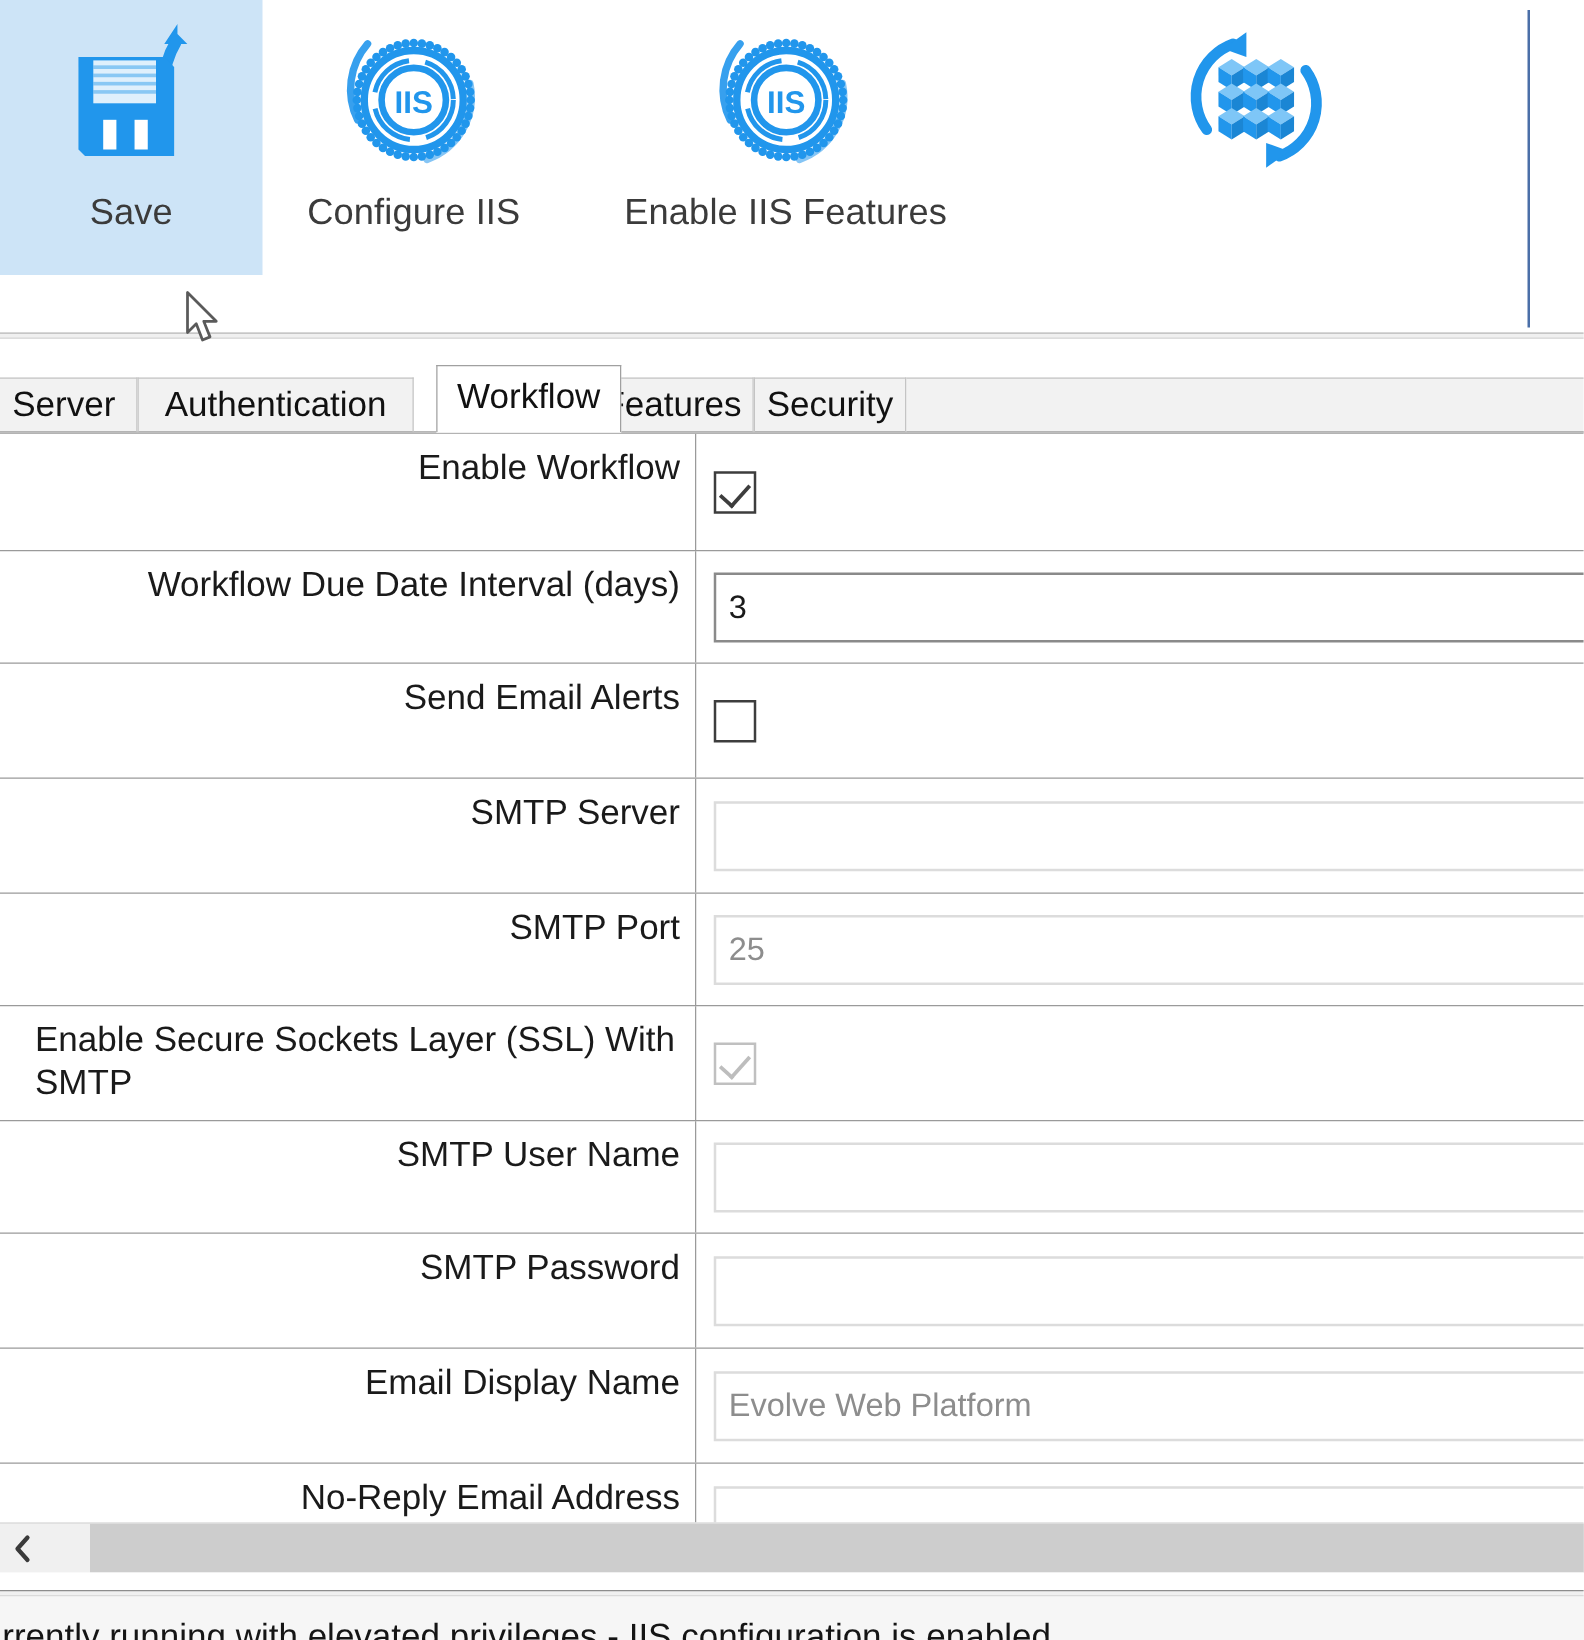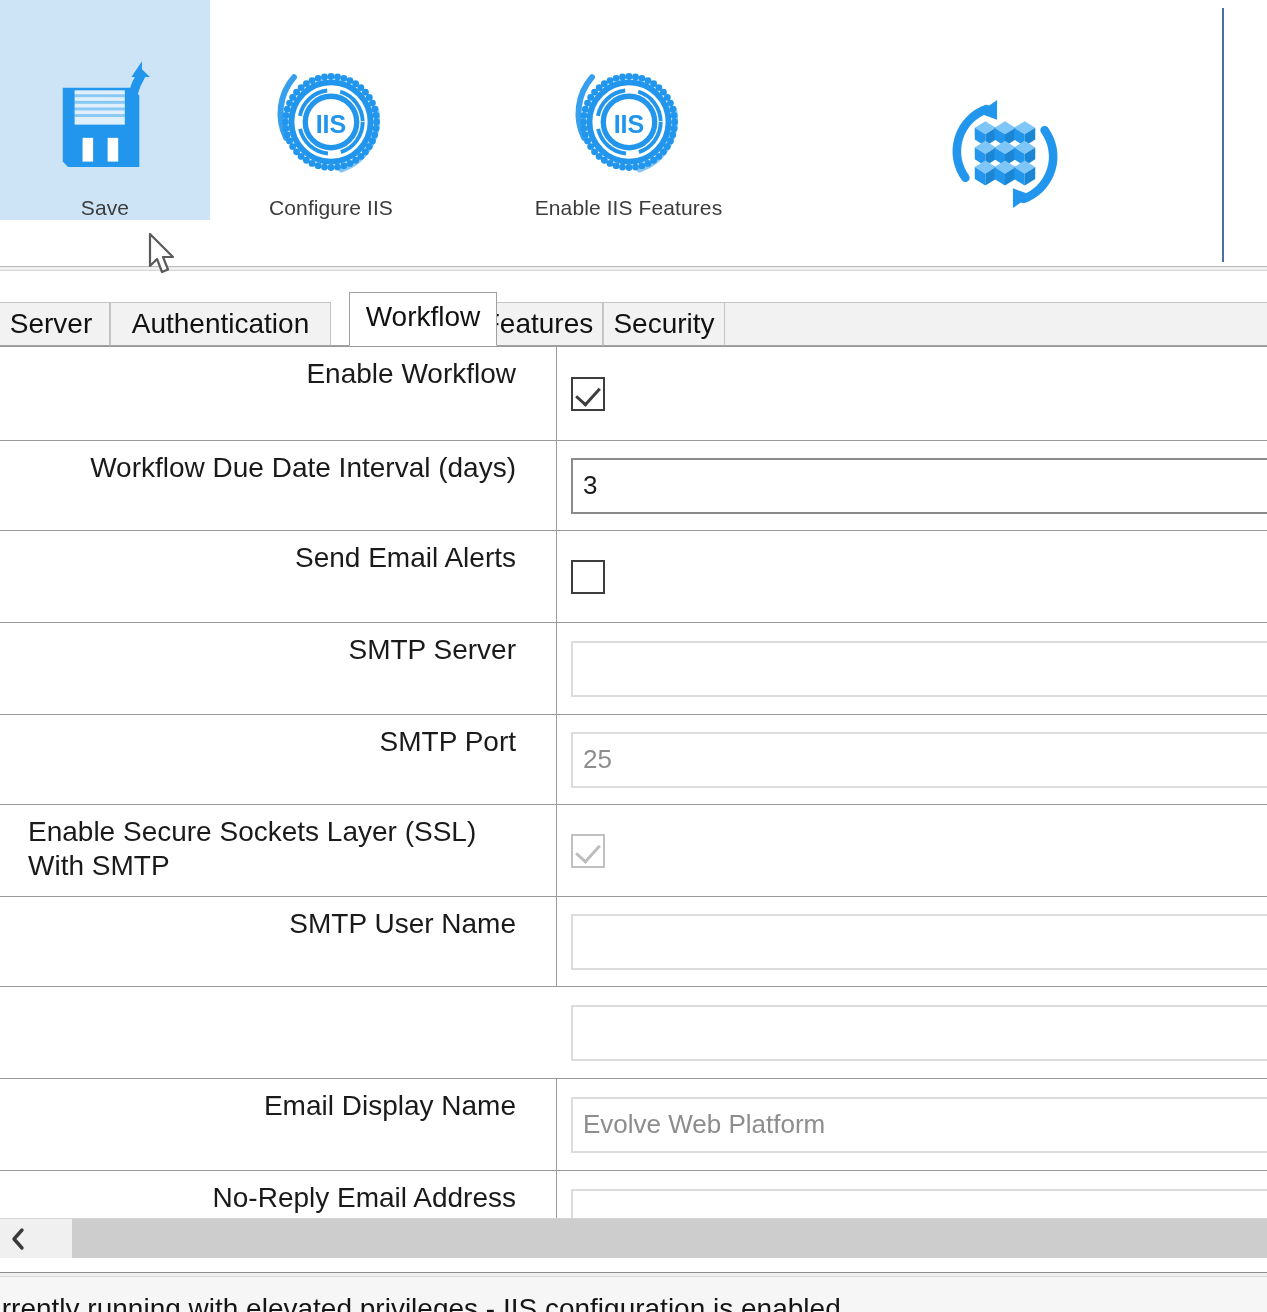--- a/index.html
+++ b/index.html
@@ -31,34 +31,34 @@
     height: 262px;
   }
   .rb-btn {
     position: absolute;
     top: 0;
     width: 210px;
     height: 220px;
     display: flex;
     flex-direction: column;
     align-items: center;
-    justify-content: flex-end;
+    justify-content: flex-start;
     background: transparent;
     cursor: default;
   }
   .rb-btn.selected { background: #cde4f7; }
   .rb-icon {
     margin-top: 14px;
     width: 132px;
     height: 132px;
     display: block;
   }
   .rb-label {
     margin-top: 8px;
-    font-size: 21px;
+    font-size: 29px;
     color: #3b3b3b;
     letter-spacing: 0.1px;
     white-space: nowrap;
     text-align: center;
   }
   .ribbon-sep {
     position: absolute;
     left: 1222px;
     top: 8px;
     width: 2px;
@@ -159,21 +159,21 @@
   .cell-label {
     position: absolute;
     left: 0;
     top: 0;
     width: 557px;
     height: 100%;
     box-sizing: border-box;
     border-right: 1px solid #9a9a9a;
     display: flex;
     align-items: flex-start;
-    padding: 10px 40px 0 28px;
+    padding: 10px 12px 0 28px;
   }
   .cell-label span {
     display: block;
     width: 100%;
     text-align: right;
     font-size: 28px;
     color: #1a1a1a;
     line-height: 1.22;
   }
   .cell-label.align-left span { text-align: left; }
@@ -563,20 +563,23 @@
     </div>
     <div class="grid-row" style="height: 90px;">
       <div class="cell-label">
         <span>SMTP User Name</span>
       </div>
       <div class="cell-value">
         <div class="txtfield readonly"></div>
       </div>
     </div>
     <div class="grid-row" style="height: 92px;">
+      <div class="cell-label">
+        <span>SMTP Password</span>
+      </div>
       <div class="cell-value">
         <div class="txtfield readonly"></div>
       </div>
     </div>
     <div class="grid-row" style="height: 92px;">
       <div class="cell-label">
         <span>Email Display Name</span>
       </div>
       <div class="cell-value">
         <div class="txtfield readonly">Evolve Web Platform</div>

